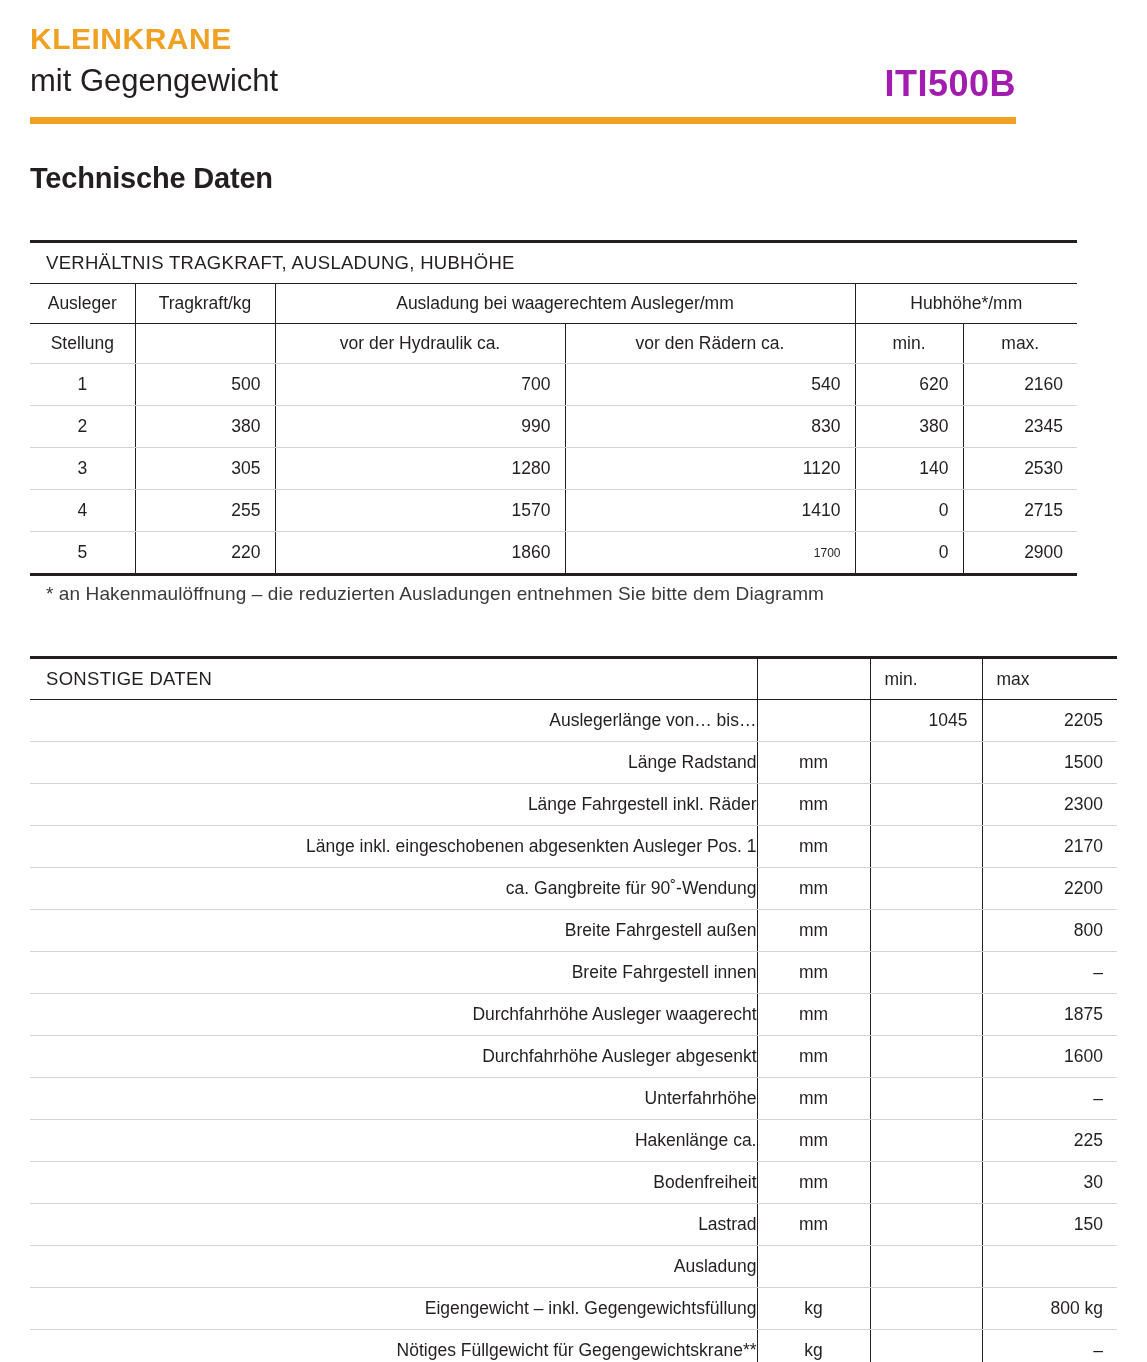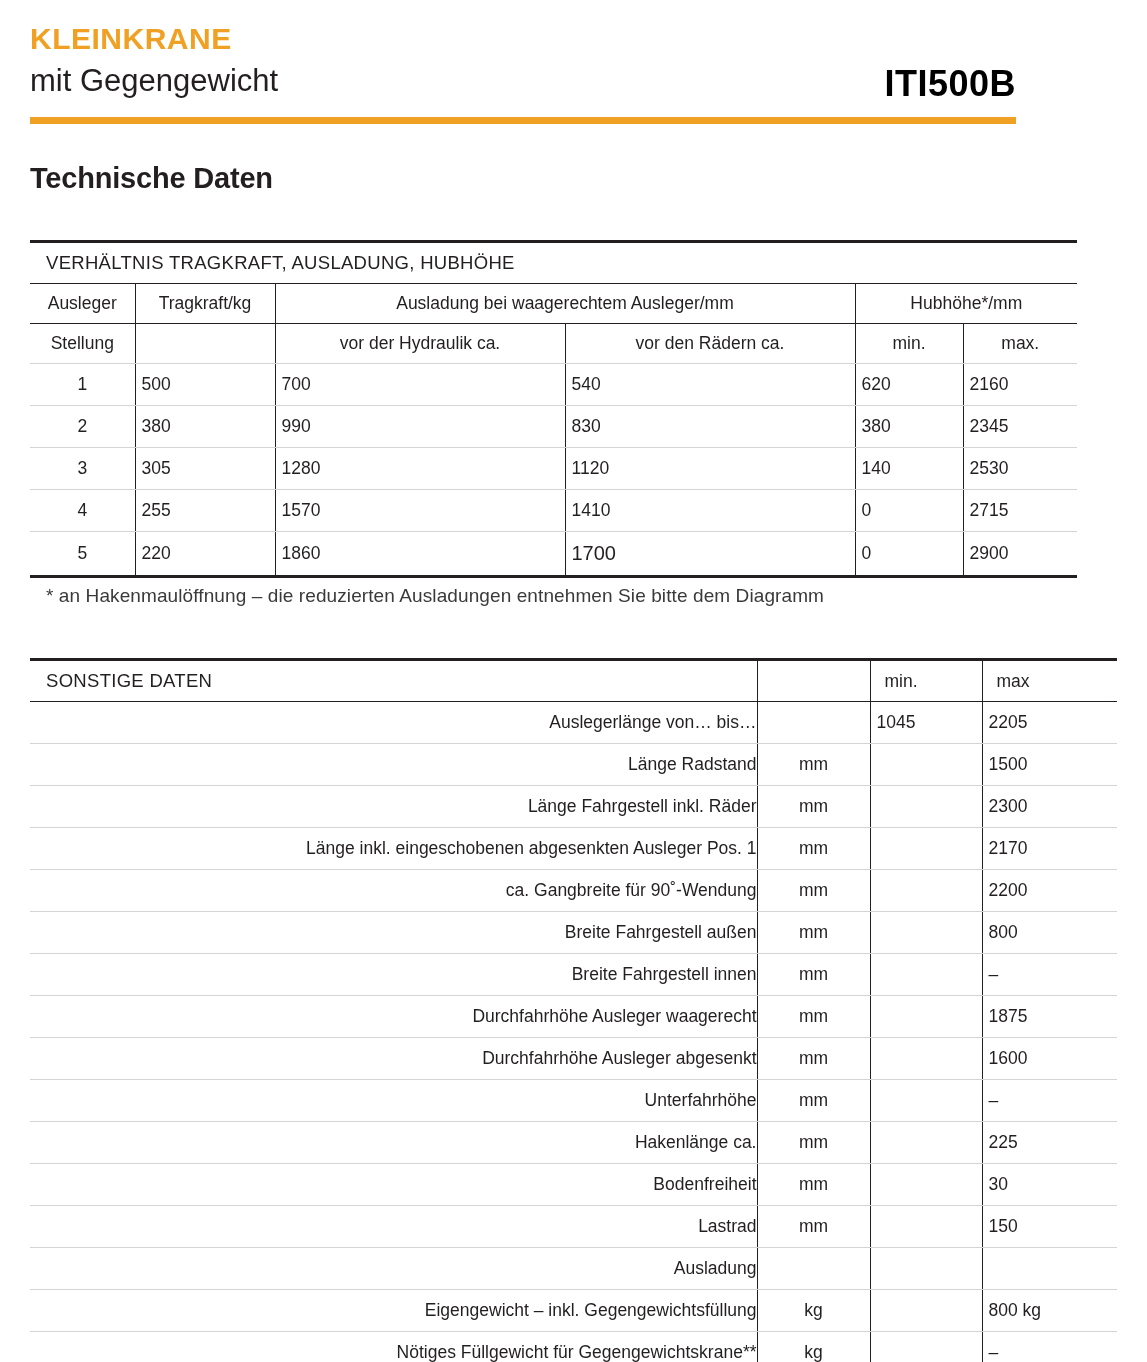--- a/index.html
+++ b/index.html
@@ -47,21 +47,21 @@
     margin: 0;
     padding-top: 3px;
   }
   .model {
     position: absolute;
     right: 0;
     top: 66px;
     font-size: 36px;
     font-weight: bold;
     letter-spacing: 0.5px;
-    color: #000000;
+    color: #a21caf;
     line-height: 1;
   }
   .orange-rule {
     margin-top: 16px;
     height: 7px;
     background: #f0a022;
     width: 100%;
   }
 
   
@@ -116,24 +116,24 @@
     padding-left: 14px !important;
     text-align: left;
   }
 
   .h-cell {
     text-align: center;
     padding: 9px 6px !important;
   }
 
   .c-left  { text-align: right;   padding: 10px 0 10px 16px !important; }
-  .c-right { text-align: left;  padding: 10px 14px 10px 6px !important; }
+  .c-right { text-align: right;  padding: 10px 14px 10px 6px !important; }
   .c-mid   { text-align: center; padding: 10px 6px !important; }
   .bold    { font-weight: bold; }
-  .smaller { font-size: 20px; }
+  .smaller { font-size: 12px; }
   .vr  { border-right: 1.8px solid #231f20; }
 
   .note {
     font-size: 19px;
     color: #3a3a3a;
     padding: 7px 0 7px 16px;
     letter-spacing: 0.1px;
   }
   .note-rule {
     border-top: 1.5px solid #6b6b6b;

